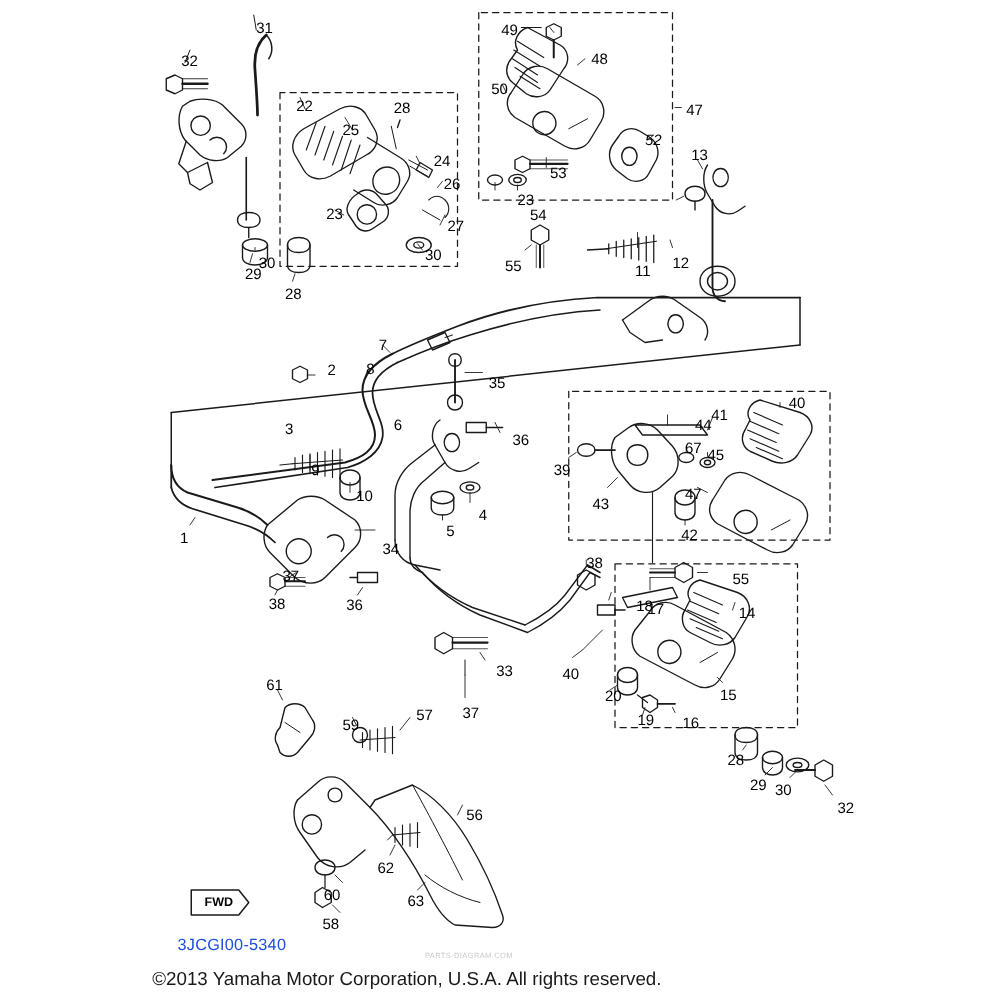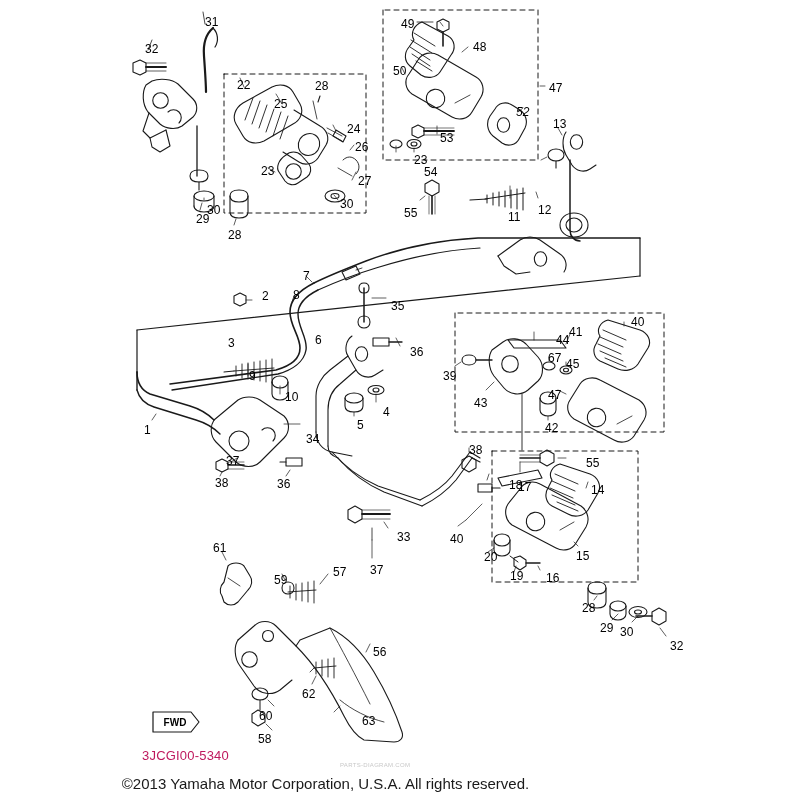--- a/index.html
+++ b/index.html
@@ -29,21 +29,21 @@
     color: #000000;
     white-space: nowrap;
     line-height: 1;
   }
   #part-number {
     position: absolute;
     left: 142px;
     top: 748px;
     font-size: 13px;
     letter-spacing: 0.2px;
-    color: #be185d;
+    color: #1d4ed8;
   }
   #copyright {
     position: absolute;
     left: 0;
     top: 775px;
     width: 651px;
     text-align: center;
     font-size: 15px;
     color: #1a1a1a;
   }
@@ -521,21 +521,21 @@
       <div class="callout" style="left: 370px; top: 564px;">37</div>
       <div class="callout" style="left: 213px; top: 542px;">61</div>
       <div class="callout" style="left: 333px; top: 566px;">57</div>
       <div class="callout" style="left: 274px; top: 574px;">59</div>
       <div class="callout" style="left: 582px; top: 602px;">28</div>
       <div class="callout" style="left: 600px; top: 622px;">29</div>
       <div class="callout" style="left: 620px; top: 626px;">30</div>
       <div class="callout" style="left: 670px; top: 640px;">32</div>
       <div class="callout" style="left: 373px; top: 646px;">56</div>
       <div class="callout" style="left: 302px; top: 688px;">62</div>
-      <div class="callout" style="left: 326px; top: 715px; margin-left: 36px;">63</div>
+      <div class="callout" style="left: 326px; top: 715px;">63</div>
       <div class="callout" style="left: 259px; top: 710px;">60</div>
       <div class="callout" style="left: 258px; top: 733px;">58</div>
     </div>
 
   <div id="part-number">3JCGI00-5340</div>
   <div id="watermark">PARTS-DIAGRAM.COM</div>
   <div id="copyright">©2013 Yamaha Motor Corporation, U.S.A. All rights reserved.</div>
 
 </div>
 

